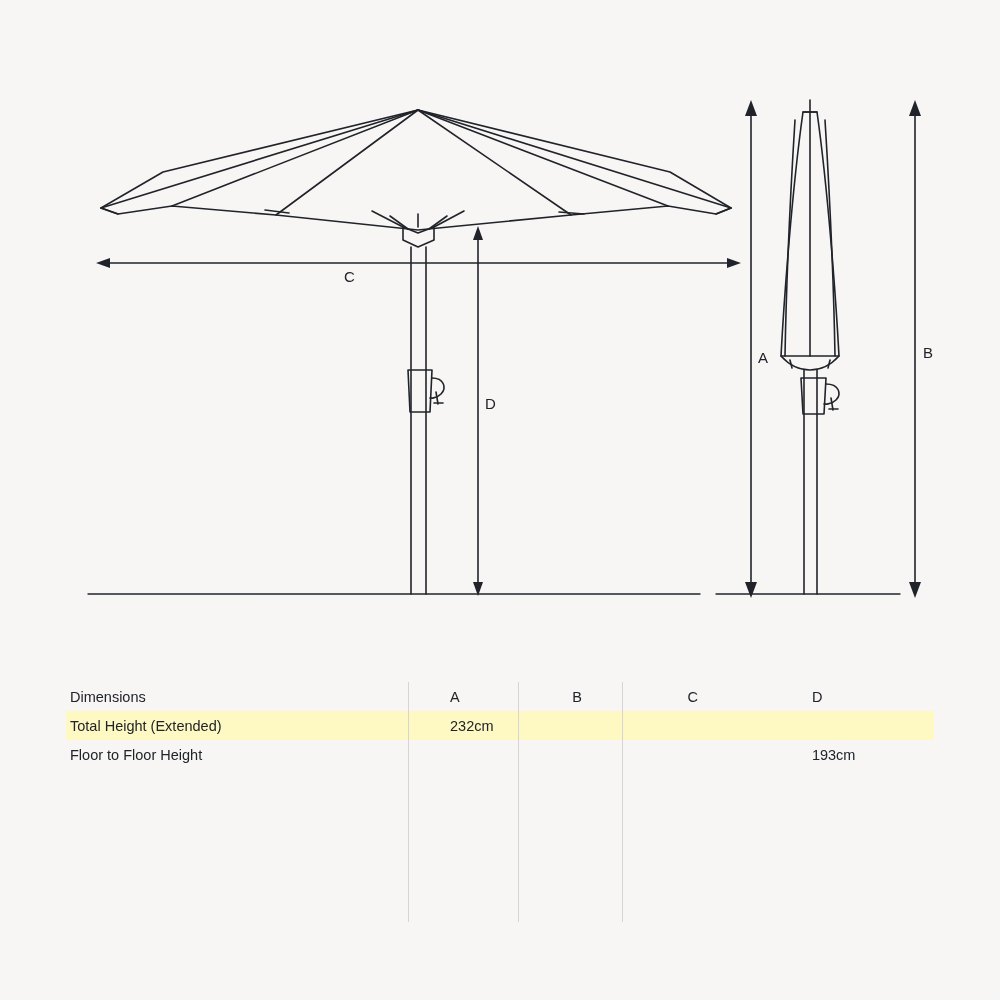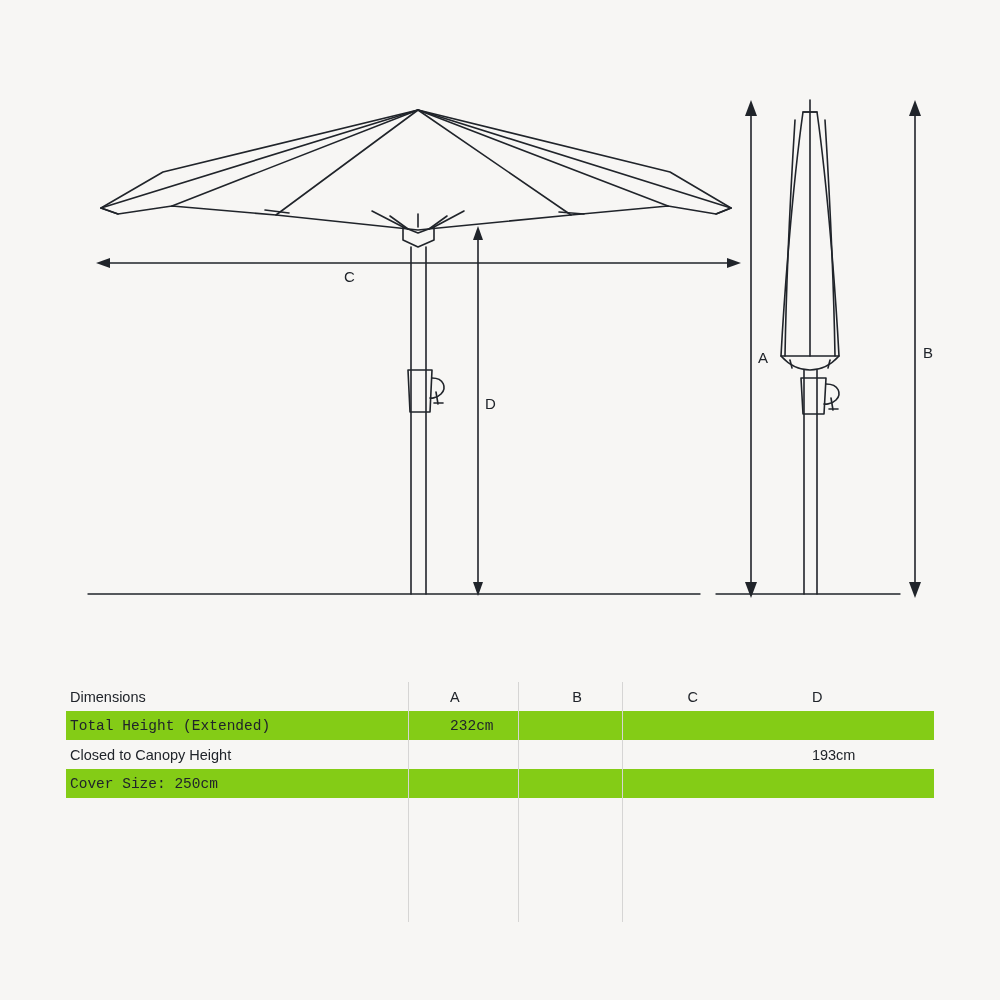--- a/index.html
+++ b/index.html
@@ -50,21 +50,21 @@
     vertical-align: middle;
     font-weight: normal;
     text-align: left;
   }
   .c-label { width: 342px; padding-left: 4px !important; }
   .c-a { width: 110px; }
   .c-b { width: 104px; }
   .c-c { width: 112px; }
   .c-d { width: 110px; }
   tr.head td { color: #20242a; }
-  tr.shade td { background: #84cc16; font-family: Liberation Mono, monospace; }
+  tr.shade td { background: #fef9c3; }
   .vline {
     position: absolute;
     top: 0;
     width: 1px;
     background: #d6d5d4;
   }
   .sup { font-size: 9px; vertical-align: super; }
   .numcell { white-space: nowrap; }
 </style>
 </head>
@@ -178,30 +178,27 @@
           <td class="c-label">Total Height (Extended)</td>
           <td class="c-a numcell">232cm</td>
           <td class="c-b"></td>
           <td class="c-c"></td>
           <td class="c-d"></td>
         </tr>
 
 
 
         <tr>
-          <td class="c-label">Closed to Canopy Height</td>
+          <td class="c-label">Floor to Floor Height</td>
           <td class="c-a"></td>
           <td class="c-b"></td>
           <td class="c-c"></td>
           <td class="c-d numcell">193cm</td>
         </tr>
 
-        <tr class="shade">
-          <td class="c-label" colspan="5">Cover Size: 250cm</td>
-        </tr>
 
         <tr>
           <td class="c-label">&nbsp;</td>
           <td class="c-a"></td>
           <td class="c-b"></td>
           <td class="c-c"></td>
           <td class="c-d"></td>
         </tr>
         <tr>
           <td class="c-label">&nbsp;</td>

